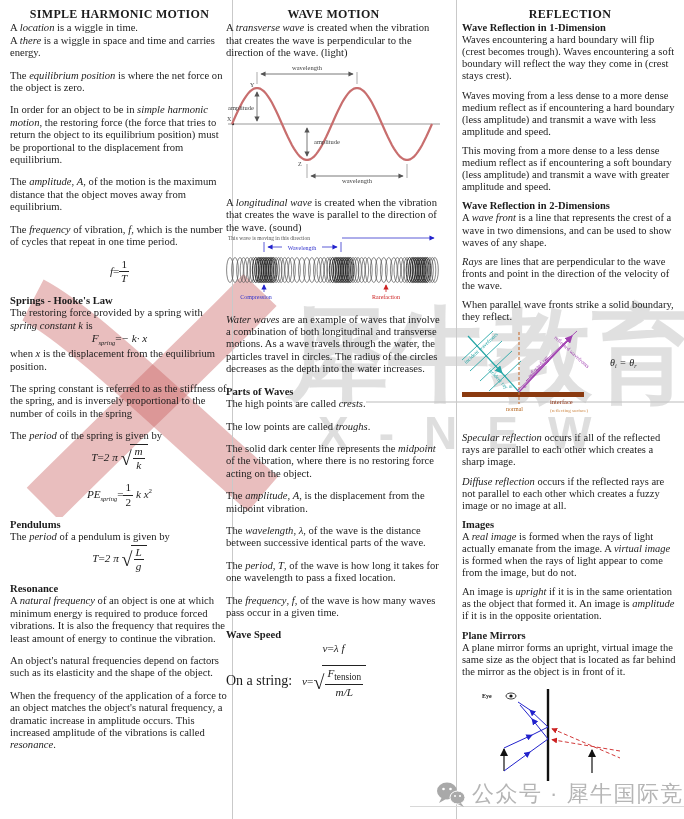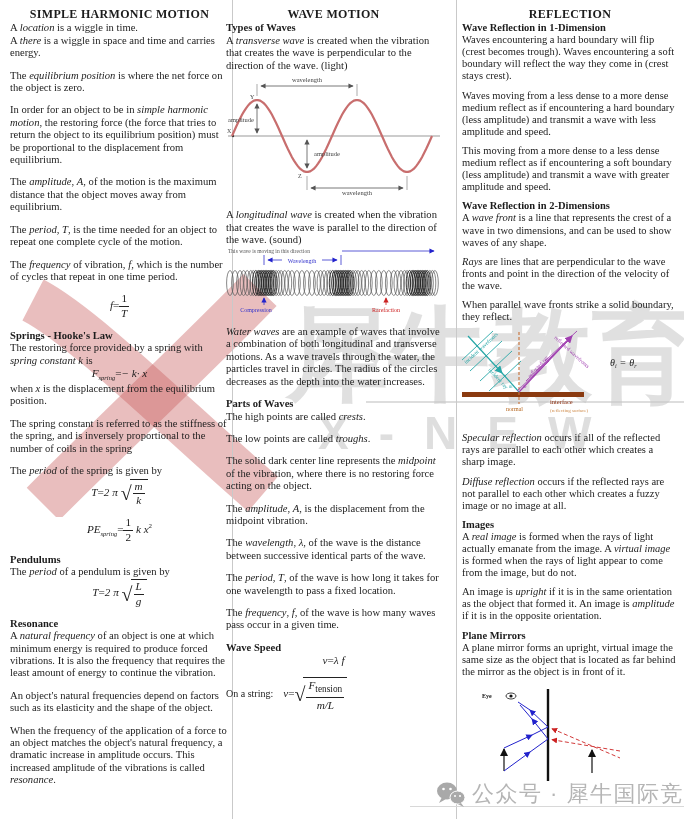--- a/index.html
+++ b/index.html
@@ -28,21 +28,21 @@
   
   .formula{text-align:center;margin:1px 0 10px;font-size:11.2px;line-height:1.05;}
   .v{font-style:italic;}
   .formula sub{font-size:6.5px;font-style:italic;}
   .frac{display:inline-block;vertical-align:middle;text-align:center;}
   .frac .num{display:block;border-bottom:1px solid #222;padding:0 2px 1px;}
   .frac .den{display:block;padding-top:1px;}
   .sqrt .rad{font-size:20px;font-style:normal;vertical-align:middle;line-height:0;margin-right:-2px;}
   .sqrt .inner{display:inline-block;border-top:1px solid #222;vertical-align:middle;padding:1px 3px 0;}
   .formula-row{display:flex;align-items:center;gap:10px;margin:2px 0 10px;font-size:11.2px;}
-  .formula-row .lbl{font-size:10px;}
+  .formula-row .lbl{font-size:14px;}
   .diagram{margin:0 0 10px;}
   #col3 .diagram{margin-bottom:7px;}
   
   #footer{position:absolute;left:436px;top:779px;z-index:5;display:flex;align-items:center;gap:6px;pointer-events:none;}
   #footer-label{font-family:"Liberation Sans",sans-serif;font-size:22px;letter-spacing:1.5px;color:#b5b5b5;white-space:nowrap;}
 </style>
 </head>
 <body>
 
 <svg width="0" height="0" style="position:absolute">
@@ -82,21 +82,20 @@
 <div class="vline" style="left:456px"></div>
 <div class="hline-bottom"></div>
 
 <div class="col" id="col1">
   <div class="title">SIMPLE HARMONIC MOTION</div>
   <p class="nogap">A <i>location</i> is a wiggle in time.</p>
   <p>A <i>there</i> is a wiggle in space and time and carries energy.</p>
   <p>The <i>equilibrium position</i> is where the net force on the object is zero.</p>
   <p>In order for an object to be in <i>simple harmonic motion</i>, the restoring force (the force that tries to return the object to its equilibrium position) must be proportional to the displacement from equilibrium.</p>
   <p>The <i>amplitude</i>, <i>A</i>, of the motion is the maximum distance that the object moves away from equilibrium.</p>
-  <p>The <i>period</i>, <i>T</i>, is the time needed for an object to repeat one complete cycle of the motion.</p>
   <p>The <i>frequency</i> of vibration, <i>f</i>, which is the number of cycles that repeat in one time period.</p>
   <div class="formula">
     <span class="v">f</span><span>=</span><span class="frac"><span class="num">1</span><span class="den v">T</span></span>
   </div>
   <div class="sec">Springs - Hooke's Law</div>
   <p class="nogap">The restoring force provided by a spring with <i>spring constant k</i> is</p>
   <div class="formula" style="margin-bottom:1px">
     <span class="v">F</span><sub>spring</sub><span>=</span><span class="v">− k· x</span>
   </div>
   <p>when <i>x</i> is the displacement from the equilibrium position.</p>
@@ -116,21 +115,20 @@
     <span class="sqrt"><span class="rad">√</span><span class="inner"><span class="frac"><span class="num v">L</span><span class="den v">g</span></span></span></span>
   </div>
   <div class="sec">Resonance</div>
   <p>A <i>natural frequency</i> of an object is one at which minimum energy is required to produce forced vibrations.  It is also the frequency that requires the least amount of energy to continue the vibration.</p>
   <p>An object's natural frequencies depend on factors such as its elasticity and the shape of the object.</p>
   <p>When the frequency of the application of a force to an object matches the object's natural frequency, a dramatic increase in amplitude occurs.  This increased amplitude of the vibrations is called <i>resonance</i>.</p>
 </div>
 
 <div class="col" id="col2">
   <div class="title">WAVE MOTION</div>
-  <div class="sec">Types of Waves</div>
   <p class="nogap">A <i>transverse wave</i> is created when the vibration that creates the wave is perpendicular to the direction of the wave. (light)</p>
 
   
   <svg class="diagram" width="216" height="124" viewBox="0 0 216 124">
     <line x1="2" y1="64" x2="214" y2="64" stroke="#999" stroke-width="1"></line>
     <circle cx="7" cy="64" r="1.2" fill="#333"></circle>
     <path id="sine-path" fill="none" stroke="#c86e6e" stroke-width="2.2" d="M6,64 L8,59.5 L10,55.0 L12,50.7 L14,46.7 L16,42.8 L18,39.4 L20,36.3 L22,33.6 L24,31.4 L26,29.8 L28,28.6 L30,28.1 L32,28.1 L34,28.6 L36,29.8 L38,31.4 L40,33.6 L42,36.3 L44,39.4 L46,42.8 L48,46.7 L50,50.7 L52,55.0 L54,59.5 L56,64.0 L58,68.5 L60,73.0 L62,77.3 L64,81.3 L66,85.2 L68,88.6 L70,91.7 L72,94.4 L74,96.6 L76,98.2 L78,99.4 L80,99.9 L82,99.9 L84,99.4 L86,98.2 L88,96.6 L90,94.4 L92,91.7 L94,88.6 L96,85.2 L98,81.3 L100,77.3 L102,73.0 L104,68.5 L106,64.0 L108,59.5 L110,55.0 L112,50.7 L114,46.7 L116,42.8 L118,39.4 L120,36.3 L122,33.6 L124,31.4 L126,29.8 L128,28.6 L130,28.1 L132,28.1 L134,28.6 L136,29.8 L138,31.4 L140,33.6 L142,36.3 L144,39.4 L146,42.8 L148,46.7 L150,50.7 L152,55.0 L154,59.5 L156,64.0 L158,68.5 L160,73.0 L162,77.3 L164,81.3 L166,85.2 L168,88.6 L170,91.7 L172,94.4 L174,96.6 L176,98.2 L178,99.4 L180,99.9 L182,99.9 L184,99.4 L186,98.2 L188,96.6 L190,94.4 L192,91.7 L194,88.6 L196,85.2 L198,81.3 L200,77.3 L202,73.0 L204,68.5 L206,64.0"></path>
     <line x1="31" y1="12" x2="31" y2="24" stroke="#888" stroke-width="0.7"></line>
     <line x1="131" y1="12" x2="131" y2="24" stroke="#888" stroke-width="0.7"></line>
     <line x1="35" y1="14" x2="127" y2="14" stroke="#555" stroke-width="0.8" marker-start="url(#arr-gray)" marker-end="url(#arr-gray)"></line>

